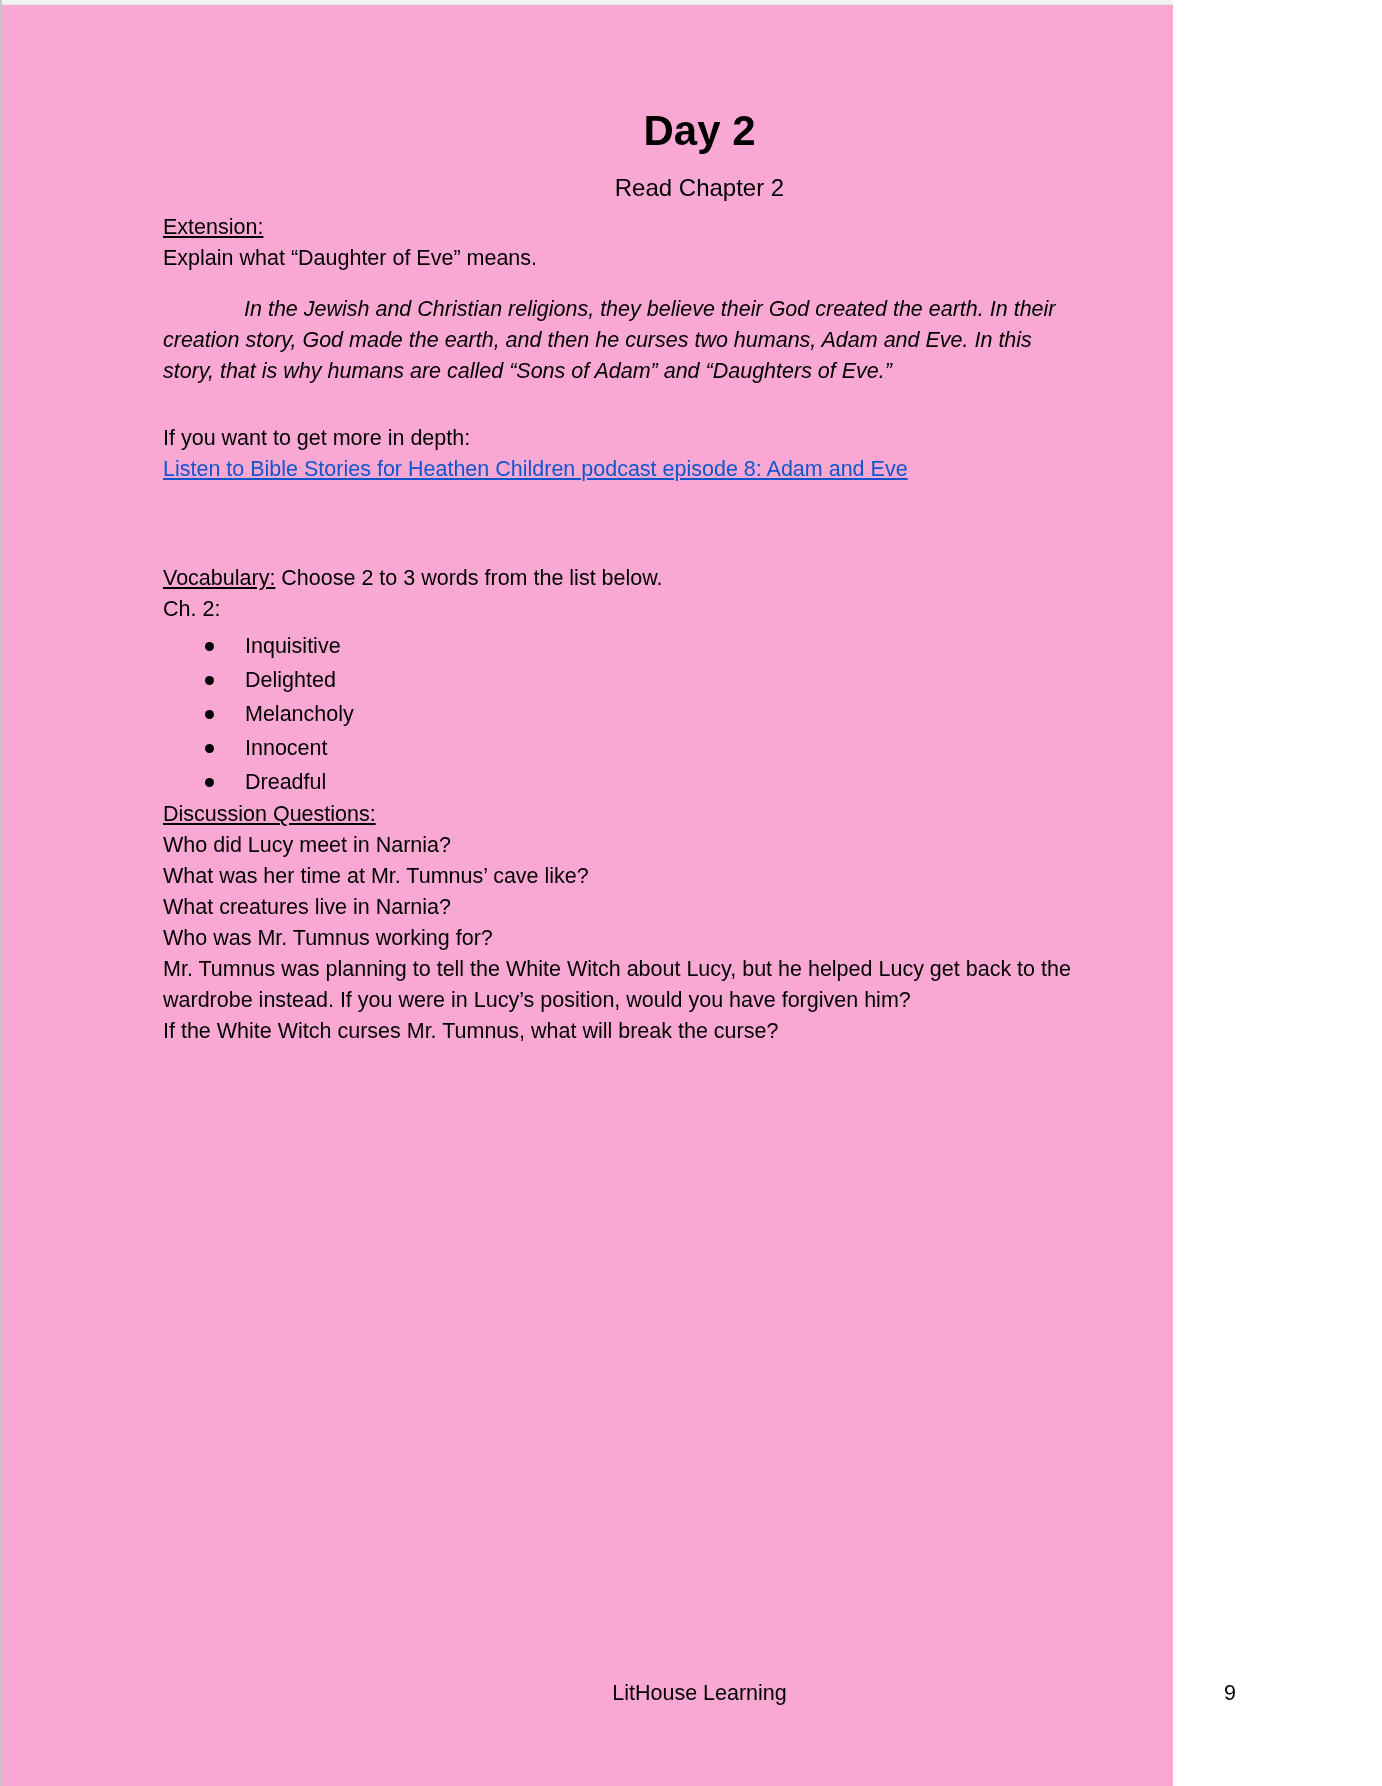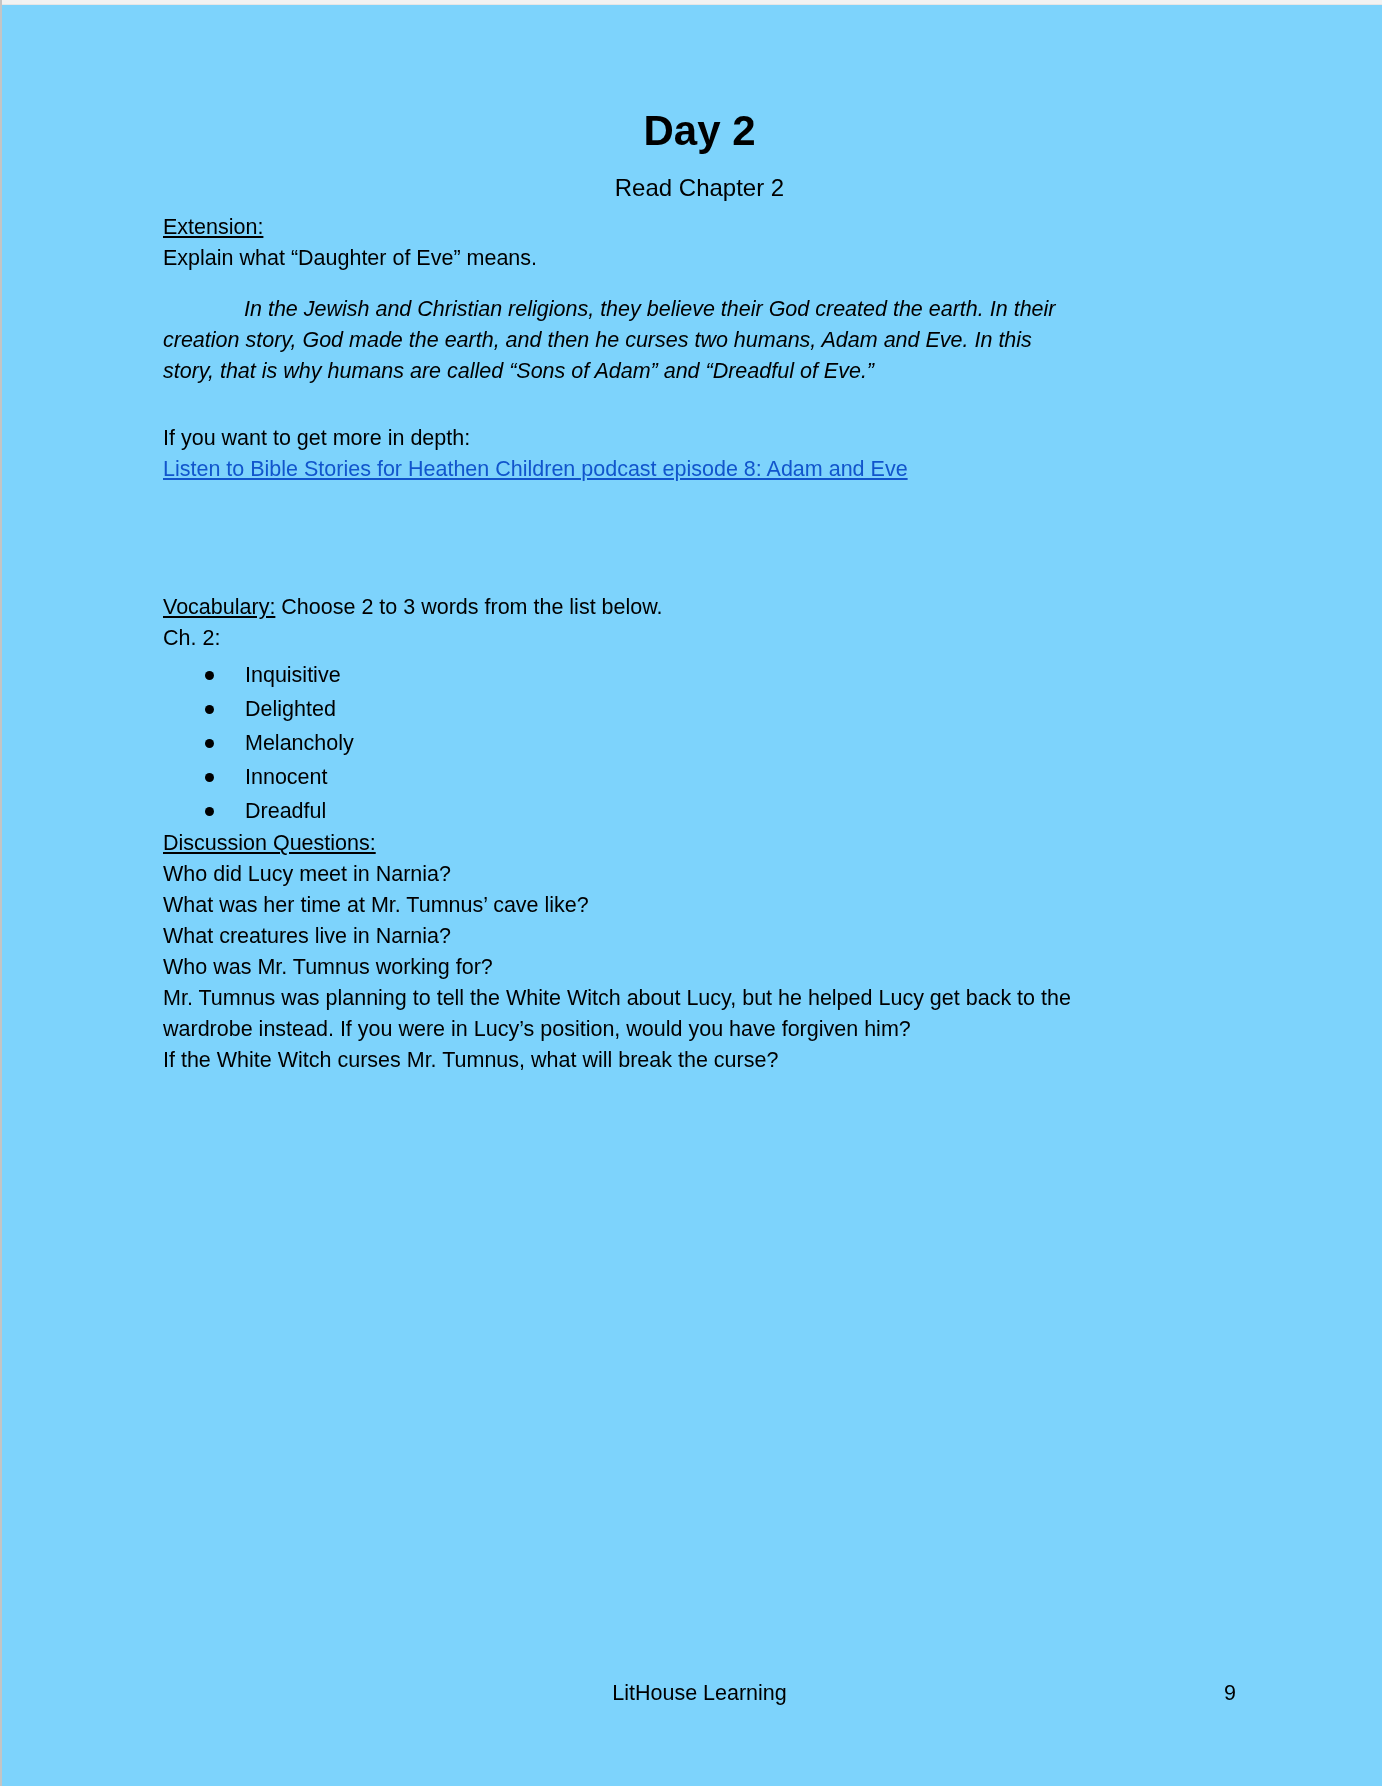--- a/index.html
+++ b/index.html
@@ -5,22 +5,22 @@
   * { margin: 0; padding: 0; box-sizing: border-box; }
   html, body {
     width: 1382px; height: 1786px;
     background: #ffffff;
     font-family: "Liberation Sans", sans-serif;
     color: #000000;
     overflow: hidden;
   }
   .page {
     position: relative;
-    width: 1382px; height: 1786px;
-    background: #7dd3fc;
+    width: 1173px; height: 1786px;
+    background: #f9a8d4;
   }
   .top-strip {
     position: absolute; top: 0; left: 0;
     width: 100%; height: 5px;
     background: #f2f2f2;
     border-bottom: 1px solid #e6e6e6;
   }
   .left-edge {
     position: absolute; top: 0; left: 0;
     width: 2px; height: 100%;
@@ -48,21 +48,21 @@
   .u { text-decoration: underline; }
   .section-extension { margin-top: 9px; }
   .italic-para { margin-top: 20px; font-style: italic; }
   .italic-para .line.first { padding-left: 81px; }
   .more-depth { margin-top: 36px; }
   .doc-link {
     color: #1155cc;
     text-decoration: underline;
     cursor: pointer;
   }
-  .section-vocab { margin-top: 107px; }
+  .section-vocab { margin-top: 78px; }
   .vocab-ch { margin-top: 0; }
   ul.vocab-list { margin-top: 4px; list-style: none; }
   ul.vocab-list li {
     position: relative;
     padding-left: 82px;
     line-height: 34px;
     font-size: 21.5px;
   }
   ul.vocab-list li::before {
     content: "";
@@ -98,21 +98,21 @@
     <div class="doc-title">Day 2</div>
     <div class="doc-subtitle">Read Chapter 2</div>
 
     <div class="body-text section-extension">
       <div><span class="u">Extension:</span></div>
       <div>Explain what “Daughter of Eve” means.</div>
 
       <div class="italic-para">
         <div class="line first">In the Jewish and Christian religions, they believe their God created the earth. In their</div>
         <div class="line">creation story, God made the earth, and then he curses two humans, Adam and Eve. In this</div>
-        <div class="line">story, that is why humans are called “Sons of Adam” and “Dreadful of Eve.”</div>
+        <div class="line">story, that is why humans are called “Sons of Adam” and “Daughters of Eve.”</div>
       </div>
 
       <div class="more-depth">If you want to get more in depth:</div>
       <div>
         <a class="doc-link" href="#">Listen to Bible Stories for Heathen Children podcast episode 8: Adam and Eve</a>
       </div>
     </div>
 
     <div class="body-text section-vocab">
       <div><span class="u">Vocabulary:</span><span> Choose 2 to 3 words from the list below.</span></div>

